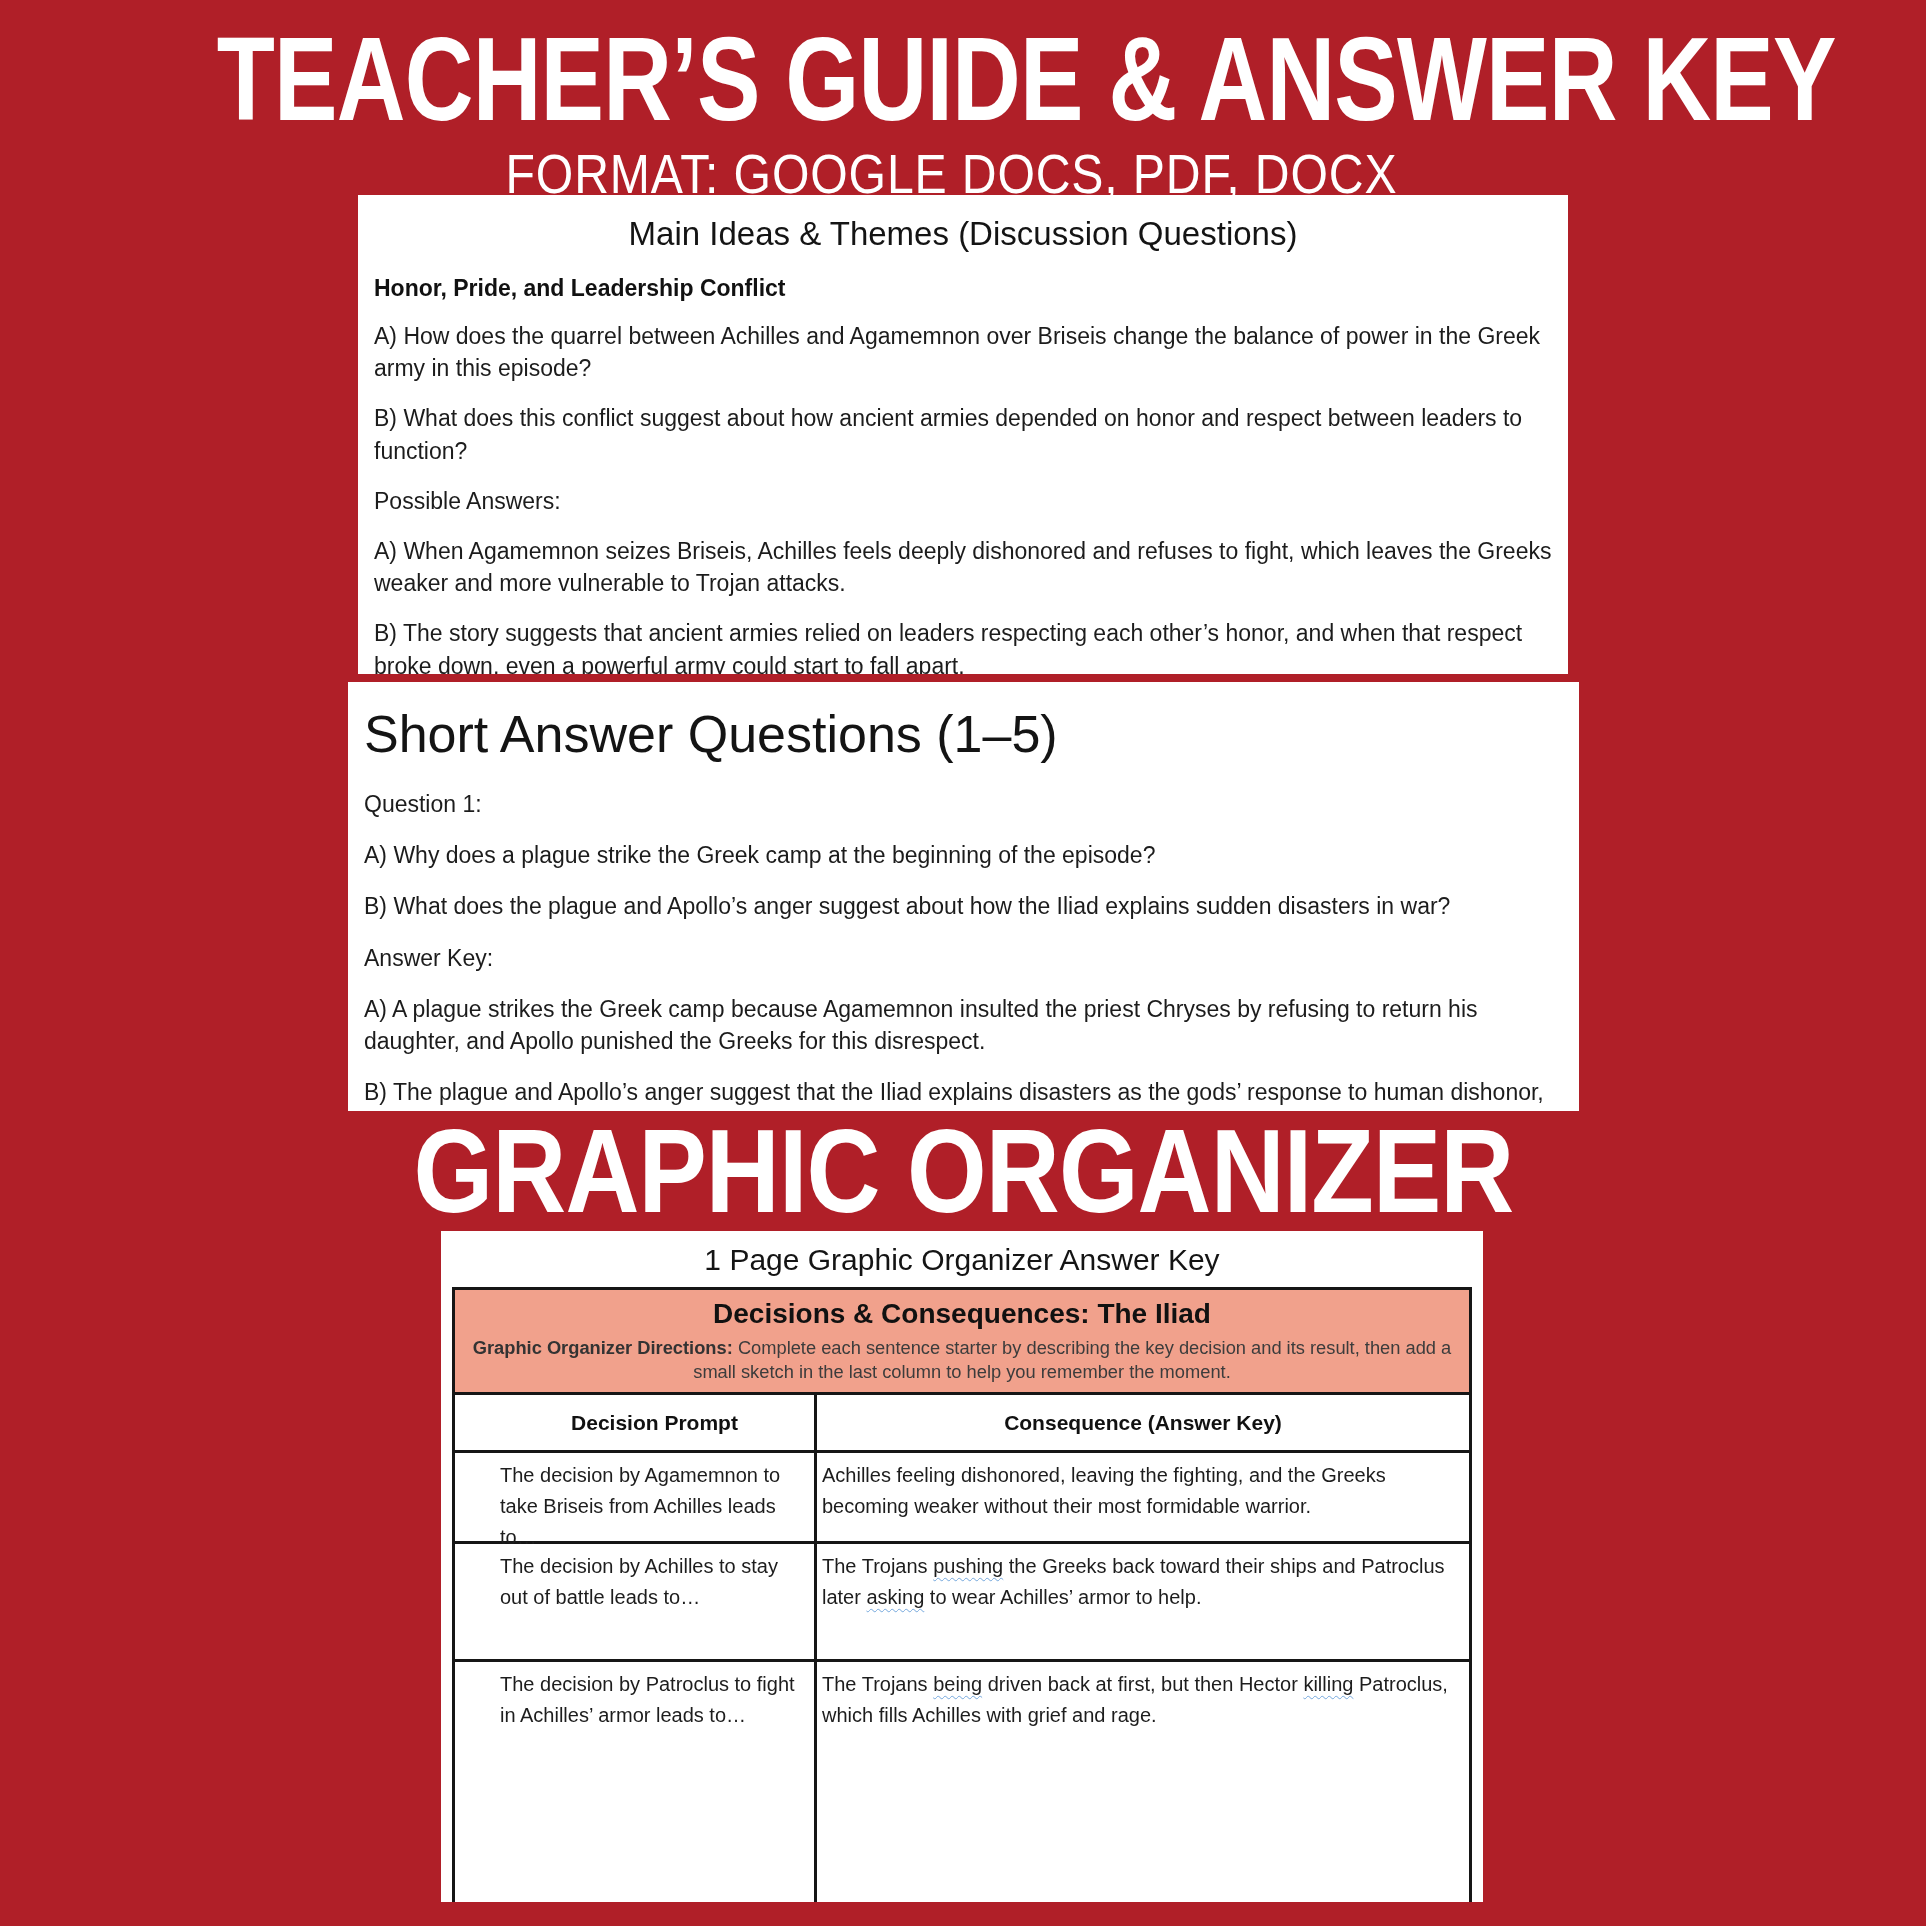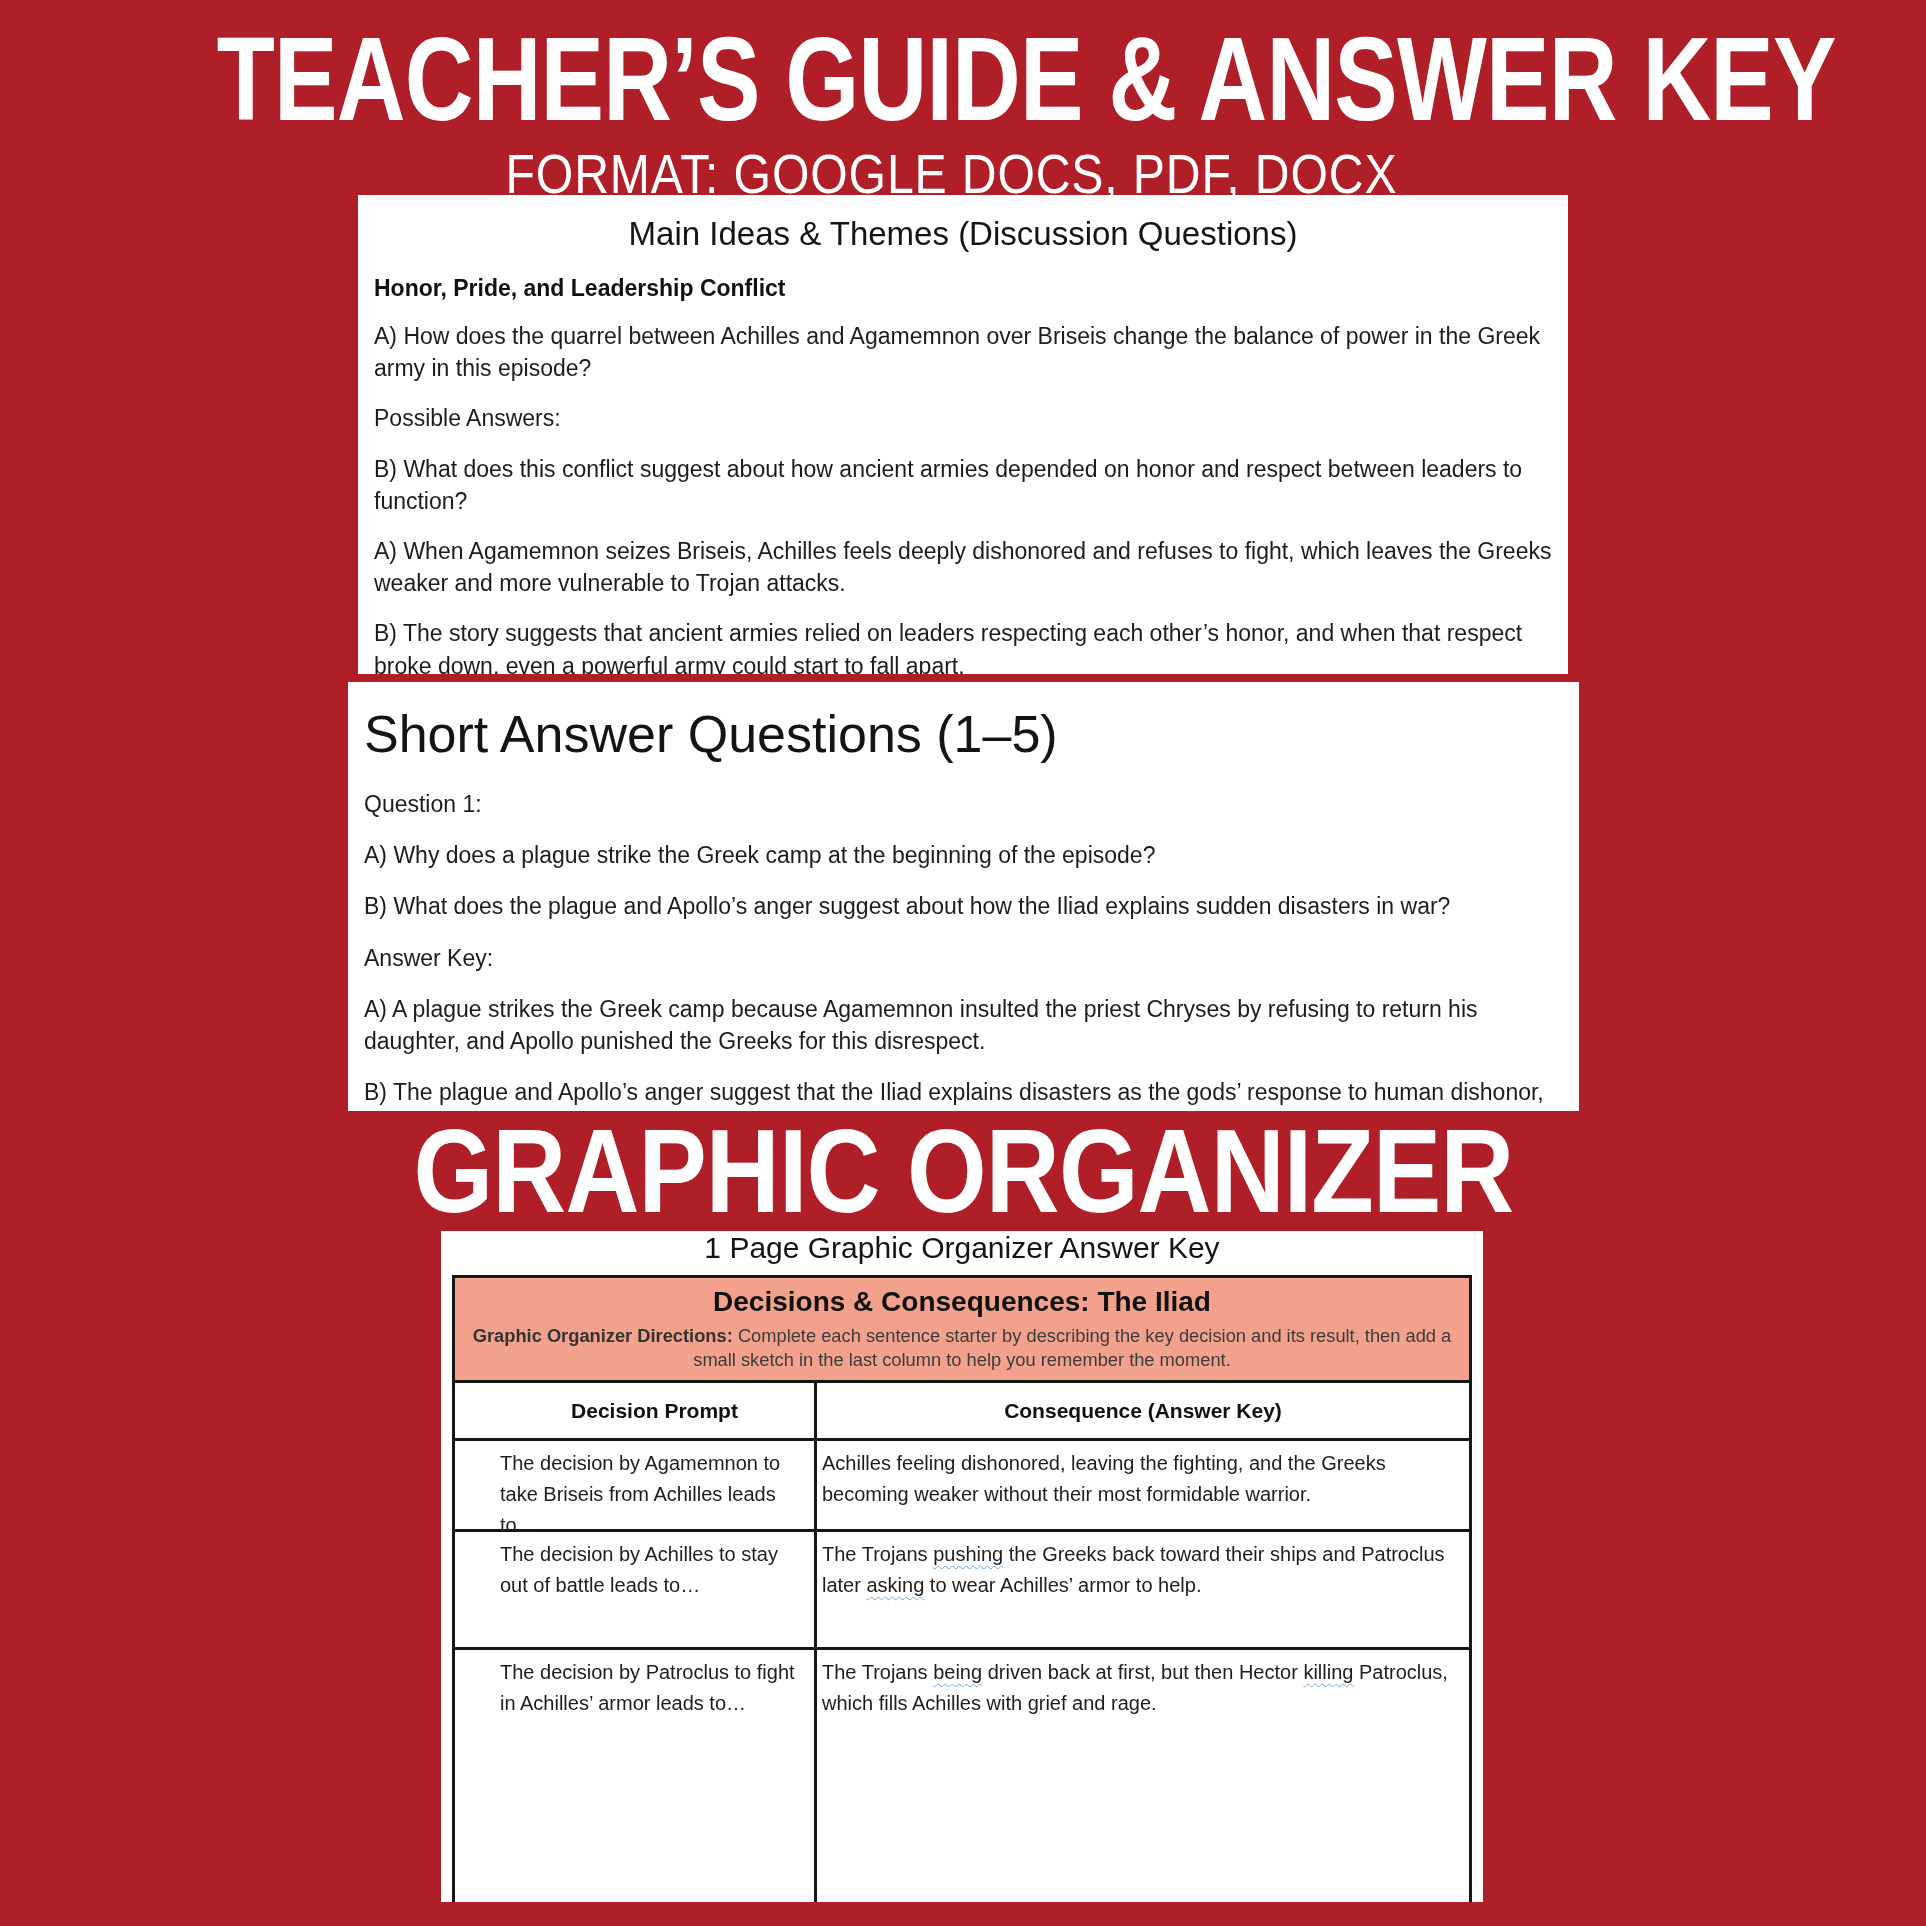--- a/index.html
+++ b/index.html
@@ -42,21 +42,21 @@
   .doc-h1{font-size:52px;font-weight:400;margin:12px 0 24px;color:#141414;}
 
   
   .go-banner{
     position:absolute;top:1111px;left:0;width:1927px;text-align:center;color:#fff;
     font-size:119px;font-weight:800;line-height:1.0;white-space:nowrap;
     transform:scaleX(0.86);transform-origin:50% 50%;letter-spacing:-1px;
   }
 
   
-  .org-title{text-align:center;font-size:30px;font-weight:400;margin:0 0 10px;color:#141414;}
+  .org-title{text-align:center;font-size:30px;font-weight:400;margin:12px 0 10px;color:#141414;}
   .gtable{margin:0 11px;border:3px solid var(--border);border-bottom:0;}
   .gt-head{background:var(--salmon);padding:5px 12px 8px;border-bottom:3px solid var(--border);}
   .gt-title{text-align:center;font-size:28px;font-weight:700;color:#111;margin:3px 0 6px;}
   .gt-directions{font-size:18.3px;line-height:1.32;color:#3c3c3c;text-align:center;}
   .gt-directions b{color:#333;}
   .gt-row{display:flex;align-items:stretch;padding-left:40px;}
   .gt-row + .gt-row{border-top:3px solid var(--border);}
   .col-prompt{width:322px;border-right:3px solid var(--border);flex:none;}
   .col-cons{flex:1;}
   .colhead{display:flex;align-items:center;justify-content:center;height:55px;
@@ -74,22 +74,22 @@
 
 <header class="hero">
   <div class="hero-title">TEACHER’S GUIDE &amp; ANSWER KEY</div>
   <div class="hero-subtitle">FORMAT: GOOGLE DOCS, PDF, DOCX</div>
 </header>
 
 <section class="panel panel-discussion">
   <h2 class="doc-center-title">Main Ideas &amp; Themes (Discussion Questions)</h2>
   <h3 class="doc-bold-heading">Honor, Pride, and Leadership Conflict</h3>
   <p class="doc">A) How does the quarrel between Achilles and Agamemnon over Briseis change the balance of power in the Greek army in this episode?</p>
+  <p class="doc">B) What does this conflict suggest about how ancient armies depended on honor and respect between leaders to function?</p>
   <p class="doc">Possible Answers:</p>
-  <p class="doc">B) What does this conflict suggest about how ancient armies depended on honor and respect between leaders to function?</p>
   <p class="doc">A) When Agamemnon seizes Briseis, Achilles feels deeply dishonored and refuses to fight, which leaves the Greeks weaker and more vulnerable to Trojan attacks.</p>
   <p class="doc">B) The story suggests that ancient armies relied on leaders respecting each other’s honor, and when that respect broke down, even a powerful army could start to fall apart.</p>
 </section>
 
 <section class="panel panel-short">
   <h2 class="doc-h1">Short Answer Questions (1–5)</h2>
   <p class="doc">Question 1:</p>
   <p class="doc">A) Why does a plague strike the Greek camp at the beginning of the episode?</p>
   <p class="doc">B) What does the plague and Apollo’s anger suggest about how the Iliad explains sudden disasters in war?</p>
   <p class="doc">Answer Key:</p>

